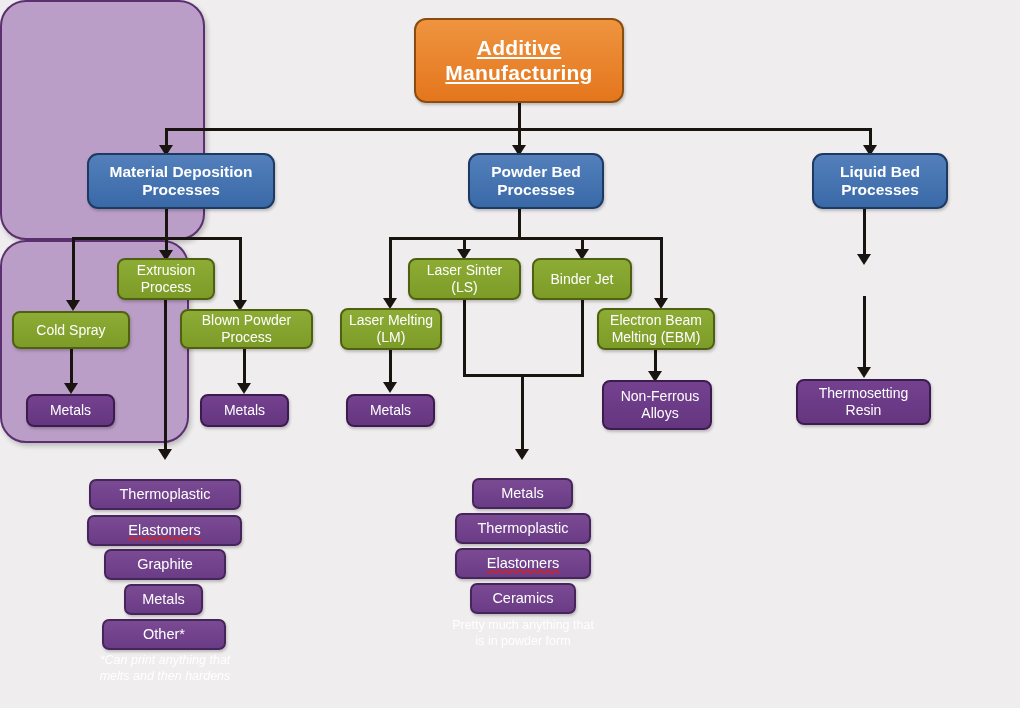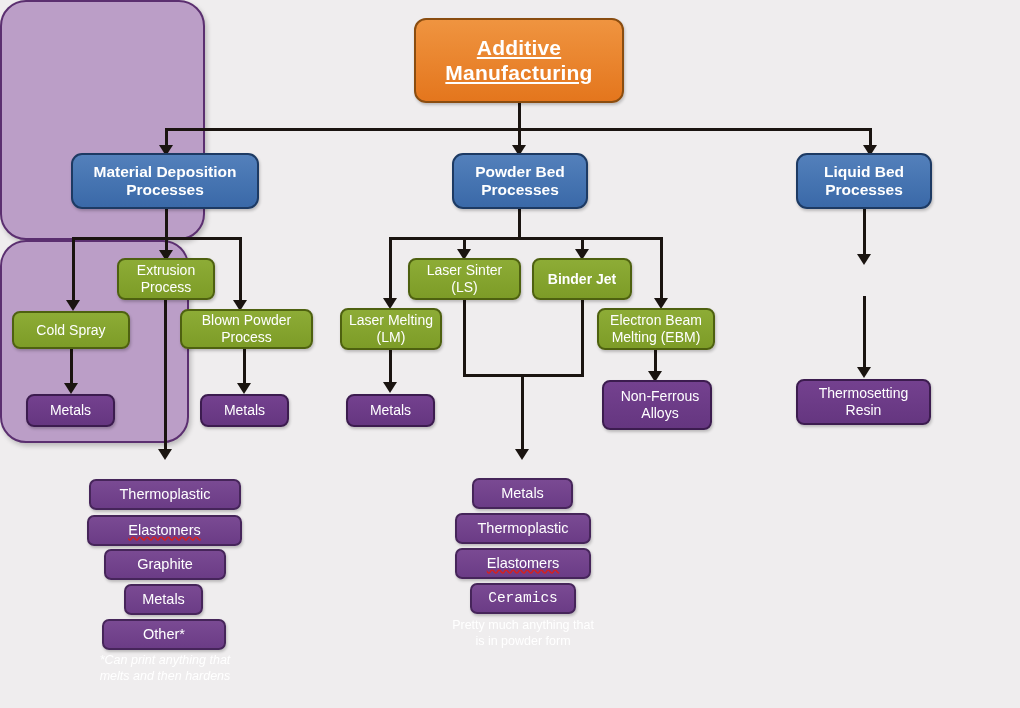--- a/index.html
+++ b/index.html
@@ -32,20 +32,21 @@
     font-size:21px;font-weight:bold;
     text-decoration:underline;
     border-radius:12px;
     letter-spacing:.2px;
   }
   .lvl1{
     background:linear-gradient(#5380bb,#3a69a8);
     border-color:#1d3a63;border-width:2px;
     font-size:15.5px;font-weight:bold;
     border-radius:11px;
+    margin-left:16px;
   }
   .proc{
     background:linear-gradient(#8dac36,#7d9c27);
     border-color:#4e6110;border-width:2px;
     font-size:14px;font-weight:normal;
     border-radius:8px;
   }
   .mat{
     background:linear-gradient(#74418f,#653680);
     border-color:#3c1c4f;border-width:2px;
@@ -165,21 +166,21 @@
 Process</div>
   <div class="node proc" style="left:12px;top:311px;width:118px;height:38px;">Cold Spray</div>
   <div class="node proc" style="left:180px;top:309px;width:133px;height:40px;">Blown Powder
 Process</div>
 
   <div class="node mat" style="left:26px;top:394px;width:89px;height:33px;">Metals</div>
   <div class="node mat" style="left:200px;top:394px;width:89px;height:33px;">Metals</div>
 
   <div class="node proc" style="left:408px;top:258px;width:113px;height:42px;">Laser Sinter
 (LS)</div>
-  <div class="node proc" style="left:532px;top:258px;width:100px;height:42px;font-weight:bold;">Binder Jet</div>
+  <div class="node proc" style="left:532px;top:258px;width:100px;height:42px;">Binder Jet</div>
   <div class="node proc" style="left:597px;top:308px;width:118px;height:42px;">Electron Beam
 Melting (EBM)</div>
   <div class="node proc" style="left:340px;top:308px;width:102px;height:42px;">Laser Melting
 (LM)</div>
 
   <div class="node mat" style="left:346px;top:394px;width:89px;height:33px;">Metals</div>
   <div class="node mat" style="left:602px;top:380px;width:110px;height:50px;padding-left:6px;">Non-Ferrous
 Alloys</div>
 
   <div class="node mat" style="left:796px;top:379px;width:135px;height:46px;">Thermosetting
@@ -193,17 +194,17 @@
   <div class="node matsm" style="left:124px;top:584px;width:79px;height:31px;">Metals</div>
   <div class="node matsm" style="left:102px;top:619px;width:124px;height:31px;">Other*</div>
   <div class="note" style="left:70px;top:652px;width:190px;font-style:italic;">*Can print anything that
 melts and then hardens</div>
 
   <div class="group" style="left:430px;top:457px;width:185px;height:199px;"></div>
 
   <div class="node matsm" style="left:472px;top:478px;width:101px;height:31px;">Metals</div>
   <div class="node matsm" style="left:455px;top:513px;width:136px;height:31px;">Thermoplastic</div>
   <div class="node matsm spell" style="left:455px;top:548px;width:136px;height:31px;">Elastomers</div>
-  <div class="node matsm" style="left:470px;top:583px;width:106px;height:31px;font-family:Liberation Mono, monospace;">Ceramics</div>
+  <div class="node matsm" style="left:470px;top:583px;width:106px;height:31px;">Ceramics</div>
   <div class="note" style="left:436px;top:617px;width:174px;">Pretty much anything that
 is in powder form</div>
 
 </div>
 
 </body></html>

